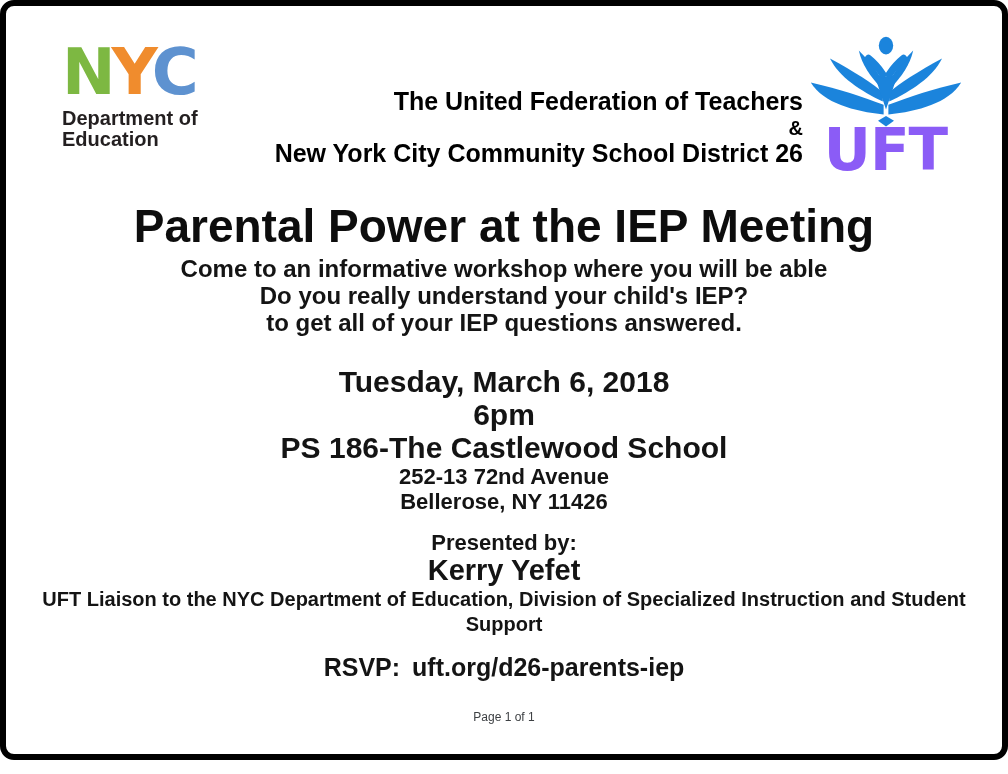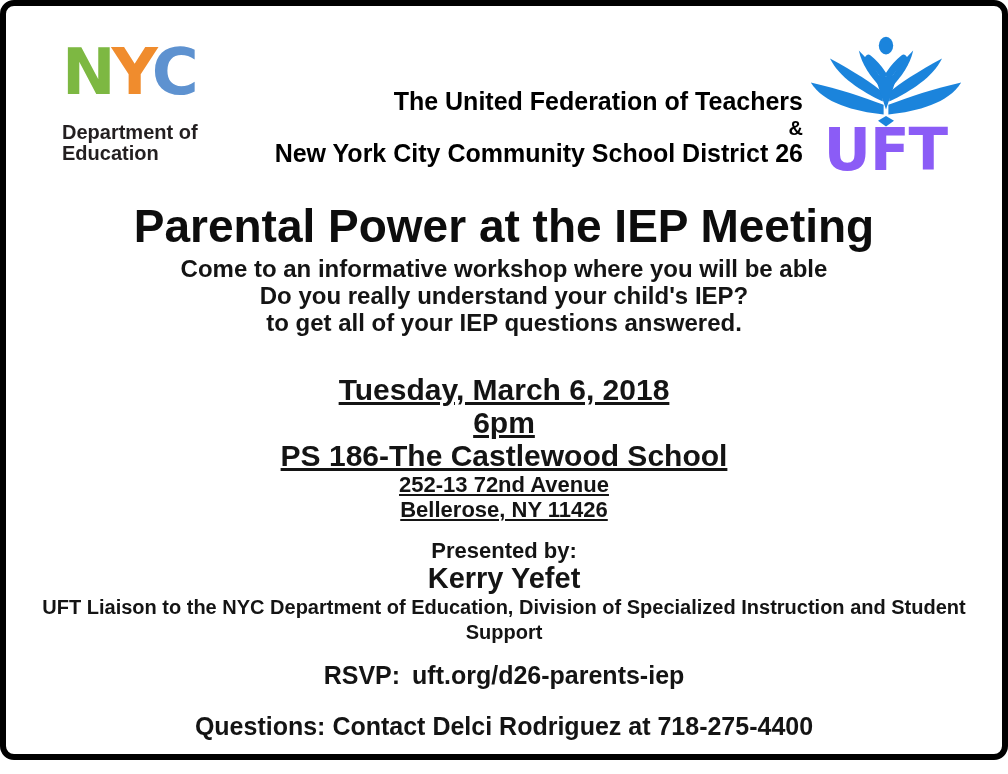--- a/index.html
+++ b/index.html
@@ -26,21 +26,21 @@
     font-size: 64px;
     font-weight: bold;
     letter-spacing: -4px;
     line-height: 0.9;
     font-family: "DejaVu Sans", sans-serif;
   }
   .nyc-n { color: #7db842; }
   .nyc-y { color: #f08c2d; }
   .nyc-c { color: #5e92d0; }
   .nyc-caption {
-    margin-top: 20px;
+    margin-top: 6px;
     font-size: 20px;
     font-weight: bold;
     color: #231f20;
     line-height: 1.05;
   }
 
   .center-header {
     flex: 1 1 auto;
     text-align: right;
     padding-top: 52px;
@@ -67,21 +67,21 @@
   .main-title {
     margin-top: 26px;
     font-size: 46px;
     font-weight: bold;
     line-height: 1.05;
     color: #0d0d0d;
   }
 
   .intro { margin-top: 6px; font-size: 24px; font-weight: bold; line-height: 1.12; }
 
-  .event-block { margin-top: 36px; text-decoration: underline; }
+  .event-block { margin-top: 28px; }
   .event-date, .event-time, .event-venue {
     font-size: 30px; font-weight: bold; line-height: 1.1;
   }
   .event-addr { font-size: 22px; font-weight: bold; line-height: 1.15; }
 
   .presenter-block { margin-top: 16px; }
   .presented-by { font-size: 22px; font-weight: bold; line-height: 1.1; }
   .presenter-name { font-size: 29px; font-weight: bold; line-height: 1.1; }
   .presenter-title { font-size: 20px; font-weight: bold; line-height: 1.25; }
 
@@ -174,19 +174,18 @@
     <div class="presenter-block">
       <div class="presented-by">Presented by:</div>
       <div class="presenter-name">Kerry Yefet</div>
       <div class="presenter-title">UFT Liaison to the NYC Department of Education, Division of Specialized Instruction and Student Support</div>
     </div>
 
     <div class="rsvp-line">
       <span>RSVP:</span><span class="rsvp-link">uft.org/d26-parents-iep</span>
     </div>
 
-    <div class="questions-line">Questions: Contact Delci Rodriguez at 718-275-4400</div>
 
     <div class="page-footer">Page 1 of 1</div>
 
   </div>
 
 </div>
 
 </body></html>

